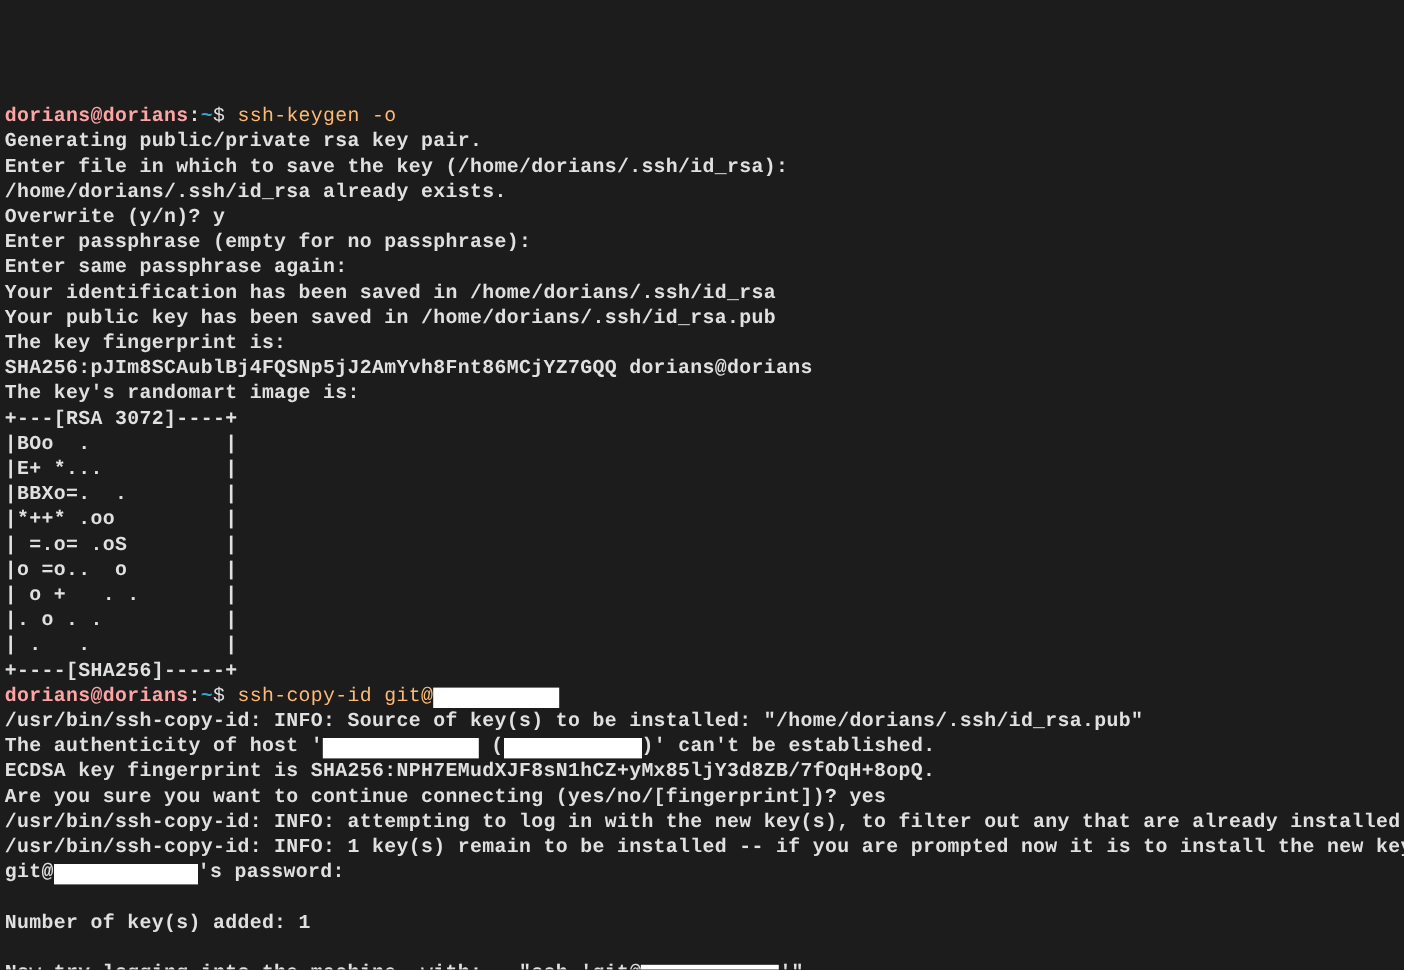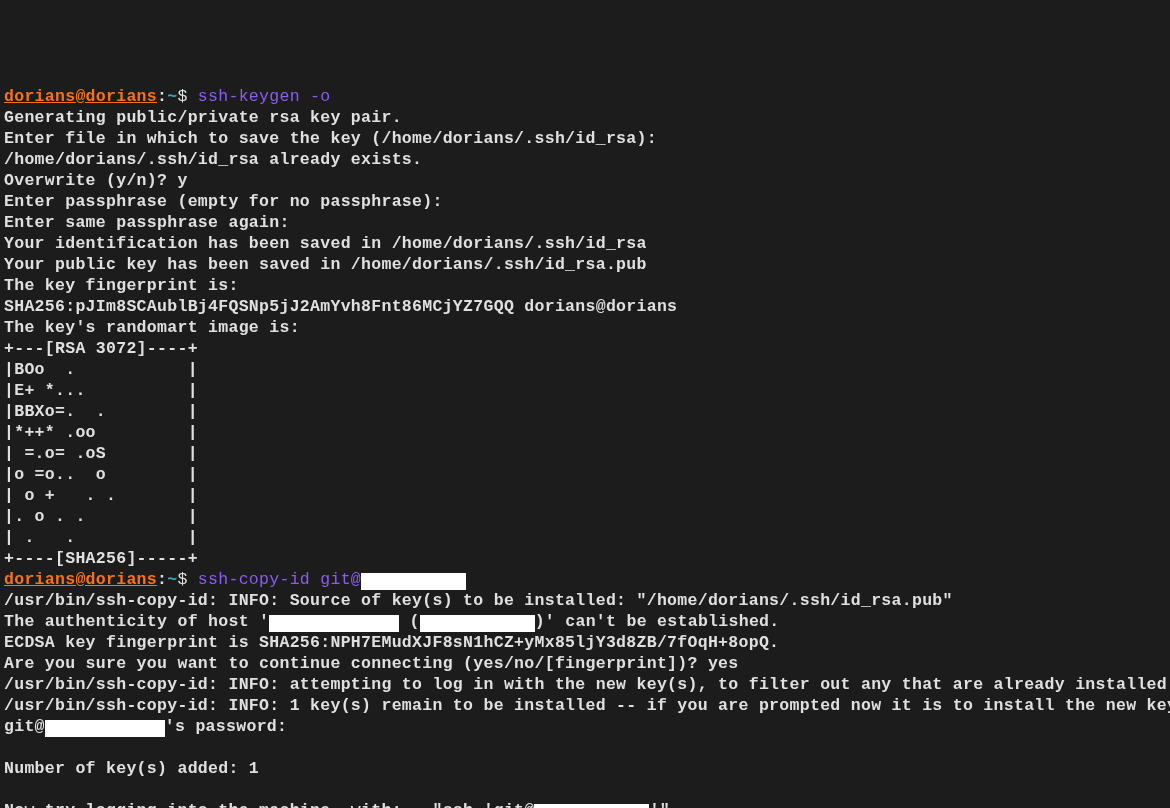--- a/index.html
+++ b/index.html
@@ -14,37 +14,36 @@
       line-height: 21px;
       color: #e0e0e0;
       padding: 2px 4px;
       white-space: pre;
       letter-spacing: 0.3px;
       width: 1170px;
       height: 808px;
       overflow: hidden;
     }
     .prompt-user {
-      color: #f97316;
+      color: #fca5a5;
       font-weight: bold;
-      text-decoration: underline;
     }
     .prompt-sep {
       color: #e0e0e0;
       font-weight: bold;
     }
     .prompt-tilde {
       color: #34a5c9;
       font-weight: bold;
     }
     .prompt-dollar {
       color: #e0e0e0;
     }
     .cmd {
-      color: #8b5cf6;
+      color: #fdba74;
     }
     .output {
       color: #e0e0e0;
       font-weight: bold;
     }
     .redacted {
       display: inline-block;
       background-color: #ffffff;
       color: #ffffff;
       vertical-align: text-bottom;

